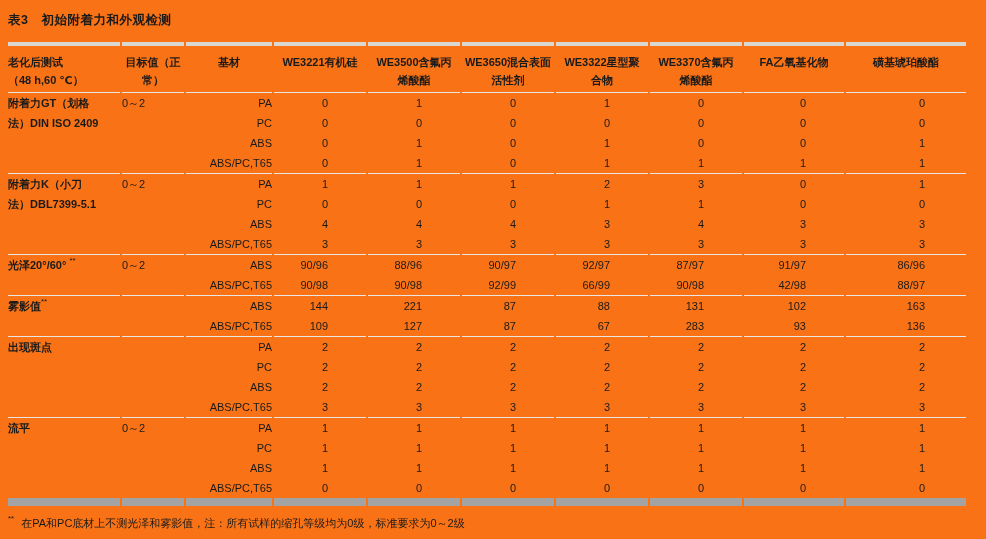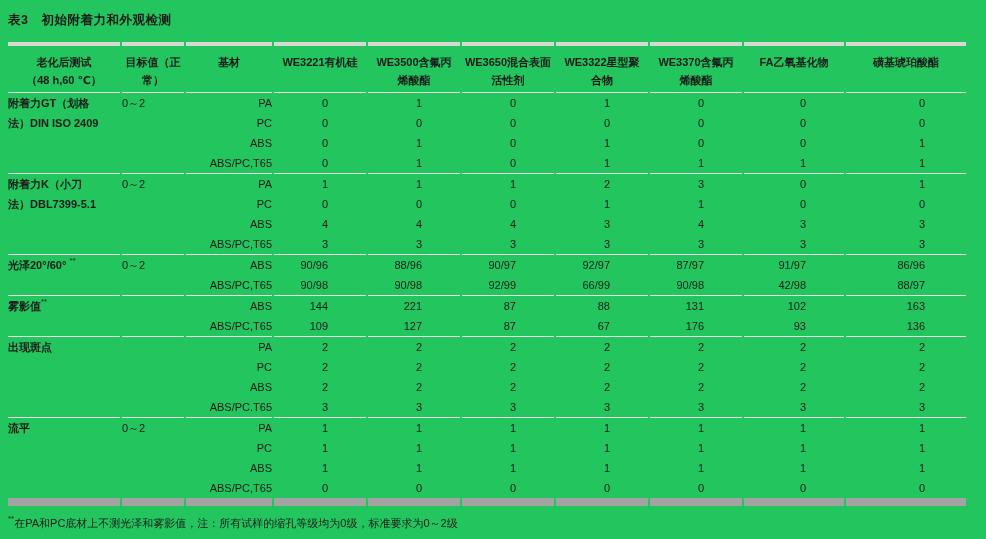--- a/index.html
+++ b/index.html
@@ -1,21 +1,21 @@
 <!DOCTYPE html>
 <html><head>
 <meta charset="utf-8">
 <style>
   html, body { margin: 0; padding: 0; background: #ffffff; }
   .page {
     position: relative;
     width: 986px;
     height: 539px;
     overflow: hidden;
-    background: #22c55e;
+    background: #f97316;
     font-family: "Liberation Sans", "DejaVu Sans", sans-serif;
     color: #1a1a1a;
   }
   .title {
     font-size: 12.5px;
     font-weight: bold;
     padding: 12px 0 0 8px;
     letter-spacing: 0.5px;
   }
   table.data-table {
@@ -27,21 +27,21 @@
   th {
     border-top: 4px solid #d8d7d1;
     font-size: 11px;
     font-weight: bold;
     vertical-align: top;
     text-align: center;
     padding: 7px 0 3px 0;
     line-height: 18px;
     white-space: pre-line;
   }
-  th.col0 { text-align: center; }
+  th.col0 { text-align: left; }
   td {
     font-size: 11px;
     height: 20px;
     line-height: 20px;
     vertical-align: top;
     padding: 0;
     overflow: hidden;
   }
   tr.group-first > td { border-top: 1px solid #e7e6e2; }
   td.bb-thick { border-bottom: 8px solid #a3a3a3; }
@@ -55,21 +55,21 @@
     font-size: 8px;
     line-height: 0;
     position: relative;
     top: -1px;
   }
   .footnote {
     font-size: 11px;
     padding: 10px 0 0 8px;
     line-height: 15px;
   }
-  .footnote .fn-text { margin-left: 0; }
+  .footnote .fn-text { margin-left: 7px; }
 </style>
 </head>
 <body>
 
 <div class="page">
   <div class="title">表3　初始附着力和外观检测</div>
 
   <table class="data-table">
     <colgroup id="colgroup">
         <col style="width: 112px;">
@@ -223,21 +223,21 @@
           <td class="c-val">131</td>
           <td class="c-val">102</td>
           <td class="c-val last">163</td>
         </tr>
         <tr>
           <td class="c-sub">ABS/PC,T65</td>
           <td class="c-val">109</td>
           <td class="c-val">127</td>
           <td class="c-val">87</td>
           <td class="c-val">67</td>
-          <td class="c-val">176</td>
+          <td class="c-val">283</td>
           <td class="c-val">93</td>
           <td class="c-val last">136</td>
         </tr>
         <tr class="group-first">
           <td class="c-test" rowspan="4"><span class="pre">出现斑点</span></td>
           <td class="c-target" rowspan="4"></td>
           <td class="c-sub">PA</td>
           <td class="c-val">2</td>
           <td class="c-val">2</td>
           <td class="c-val">2</td>

